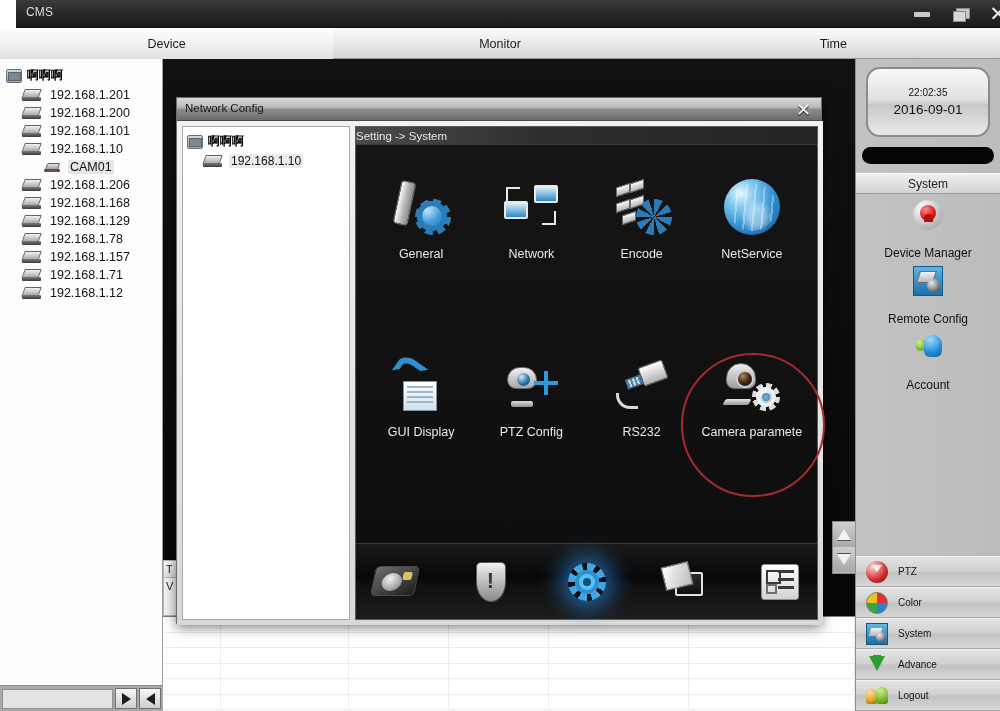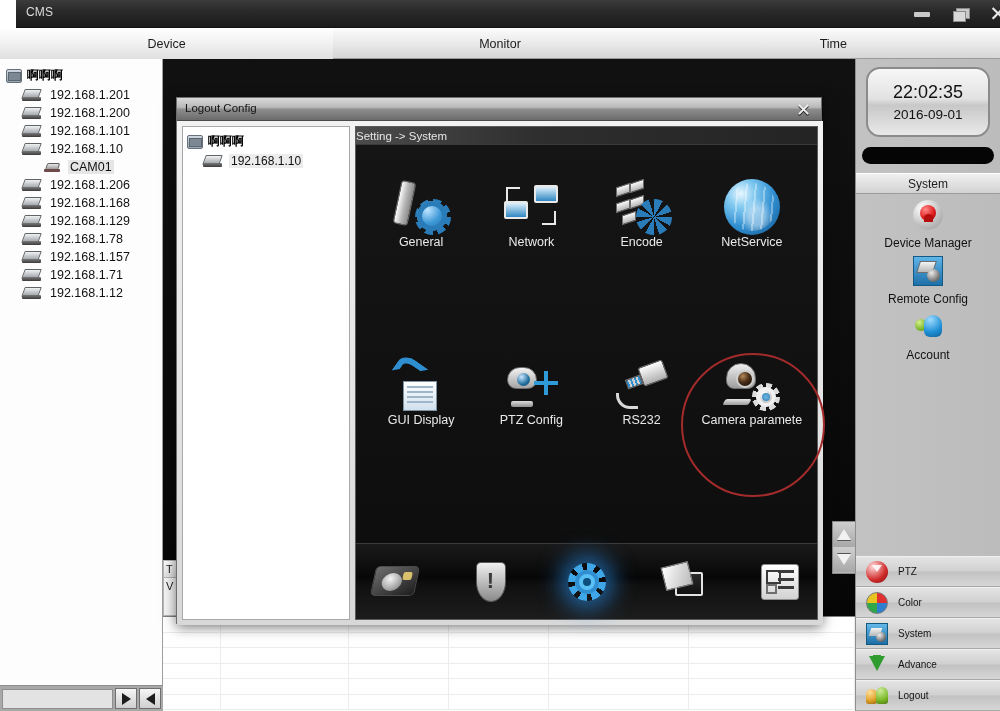--- a/index.html
+++ b/index.html
@@ -98,30 +98,30 @@
   
   .right-panel {
     position: absolute; left: 855px; top: 59px; width: 145px; height: 652px;
     background: linear-gradient(to right,#c2c2c2,#bcbcbc); border-left: 1px solid #8f8f8f;
   }
   .clock {
     margin: 8px auto 0; width: 124px; height: 70px; border-radius: 14px;
     background: linear-gradient(to bottom,#f7f7f7 0%, #e2e2e2 45%, #c8c8c8 55%, #e9e9e9 100%);
     border: 2px solid #8b8b8b; display:flex; flex-direction:column; align-items:center; justify-content:center; gap:4px;
   }
-  .clock .t { font-size: 18px; color: #111; }
+  .clock .t { font-size: 10px; color: #111; }
   .clock .d { font-size: 13.5px; color: #111; }
   .blackbar { margin: 10px auto 0; width: 132px; height: 17px; background: #050505; border-radius: 9px; }
   .rp-header {
     margin-top: 9px; height: 21px; background: linear-gradient(#f0f0f0,#d2d2d2);
     border-top: 1px solid #fff; border-bottom: 1px solid #9c9c9c;
     display:flex; align-items:center; justify-content:center; font-size:12px; color:#1c1c1c;
   }
   .rp-grid { padding-top: 6px; }
-  .rp-item { display:flex; flex-direction:column; align-items:center; gap:6px; margin-bottom: 6px; cursor:pointer; }
+  .rp-item { display:flex; flex-direction:column; align-items:center; gap:16px; margin-bottom: 6px; cursor:pointer; }
   .rp-item .cap { font-size: 12px; color: #111; }
   .ic32 { width: 30px; height: 30px; position: relative; }
 
   .ic-user-red { border-radius: 50%; background: radial-gradient(circle at 34% 28%, #ffffff 0%, #e9e9e9 22%, #bdbdbd 60%, #9a9a9a 100%); }
   .ic-user-red::after { content:""; position:absolute; left:7px; top:5px; width:16px; height:16px; border-radius:50%;
     background: radial-gradient(circle at 35% 28%, #ff8a8a 0%, #e01f1f 55%, #8e0000 100%); }
   .ic-user-red::before { content:""; position:absolute; left:11px; top:14px; width:9px; height:8px; border-radius: 5px 5px 0 0; background:#b30f0f; z-index:2; }
 
   .ic-localcfg { background: linear-gradient(#f0f0f0,#c6c6c6); border:1px solid #8f8f8f; }
   .ic-localcfg::before { content:""; position:absolute; left:4px; top:3px; width:14px; height:9px;
@@ -197,21 +197,21 @@
   .dtree-child { display:flex; align-items:center; gap:6px; font-size: 12px; color:#111; padding-left: 16px; margin-top:4px; cursor:pointer; }
   .dtree-child .label { background:#ececec; padding: 0 2px; }
 
   .dlg-main { flex: 1; margin-left: 5px; background: #1c1c1c; border: 1px solid #5a5a5a;
     display:flex; flex-direction: column; position: relative; }
   .crumb { height: 18px; background: linear-gradient(to right,#4b4b4b,#2e2e2e 40%, #242424);
     color: #e7e7e7; font-size: 11.5px; display:flex; align-items:center; 
     border-bottom: 1px solid #3a3a3a; }
   .icon-grid { flex: 1; padding: 34px 10px 0; display: grid; grid-template-columns: repeat(4,1fr);
     grid-auto-rows: 178px; justify-items: center; background: linear-gradient(#151515,#0e0e0e); }
-  .ig-cell { display:flex; flex-direction:column; align-items:center; cursor:pointer; width: 110px; }
+  .ig-cell { display:flex; flex-direction:column; align-items:center; gap:12px; cursor:pointer; width: 110px; }
   .ig-cell .cap { color:#e9e9e9; font-size: 12.5px; text-align:center; white-space: nowrap; }
   .ic56 { width: 56px; height: 56px; position: relative; }
 
   .ic-general::before { content:""; position:absolute; left:4px; top:2px; width:13px; height:42px; border-radius:4px;
     background: linear-gradient(90deg,#fdfdfd,#b9b9b9 50%,#8a8a8a); transform: rotate(12deg); border:1px solid #6f6f6f; }
   .ic-general::after { content:""; position:absolute; right:2px; bottom:4px; width:30px; height:30px; border-radius:50%;
     background: radial-gradient(circle at 35% 30%, #bfe4ff 0%, #3f9ad8 45%, #1a5f95 100%);
     box-shadow: 0 0 0 5px #2a7cb8 inset; }
   .cog-teeth { position:absolute; right:-2px; bottom:0; width:36px; height:36px;
     background: conic-gradient(#2a7cb8 0 8%, transparent 0 12.5%, #2a7cb8 0 20.5%, transparent 0 25%,
@@ -525,21 +525,21 @@
       </div>
       <div class="rp-row">
         <span class="ic22 ic-logout"></span>
         <span class="cap">Logout</span>
       </div>
     </div>
   </div>
 
   <div class="dialog">
     <div class="dlg-title">
-      <div class="t">Logout Config</div>
+      <div class="t">Network Config</div>
       <div class="dlg-close">✕</div>
     </div>
     <div class="dlg-body">
       <div class="dlg-tree">
         <div class="dtree-root">
           <span class="ic-folder"></span>
           <span>啊啊啊</span>
         </div>
         <div class="dtree-child">
           <span class="ic-dev"></span>

